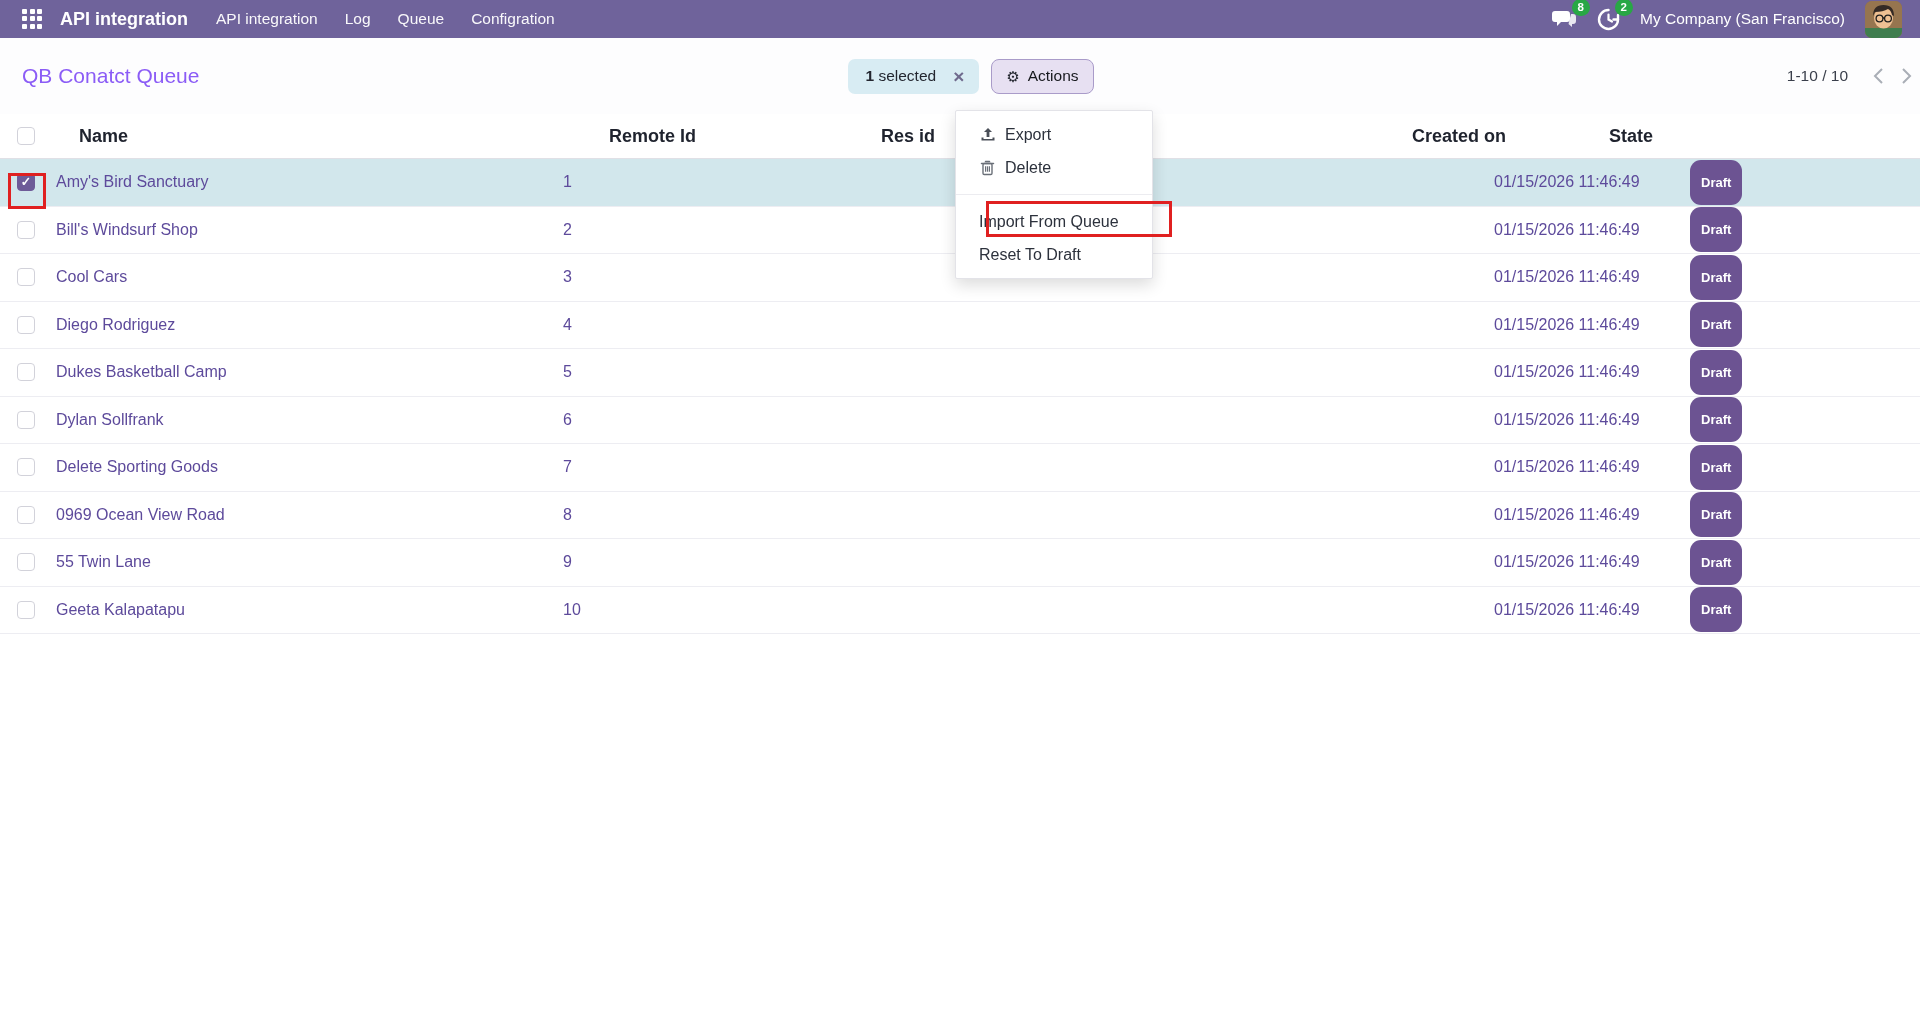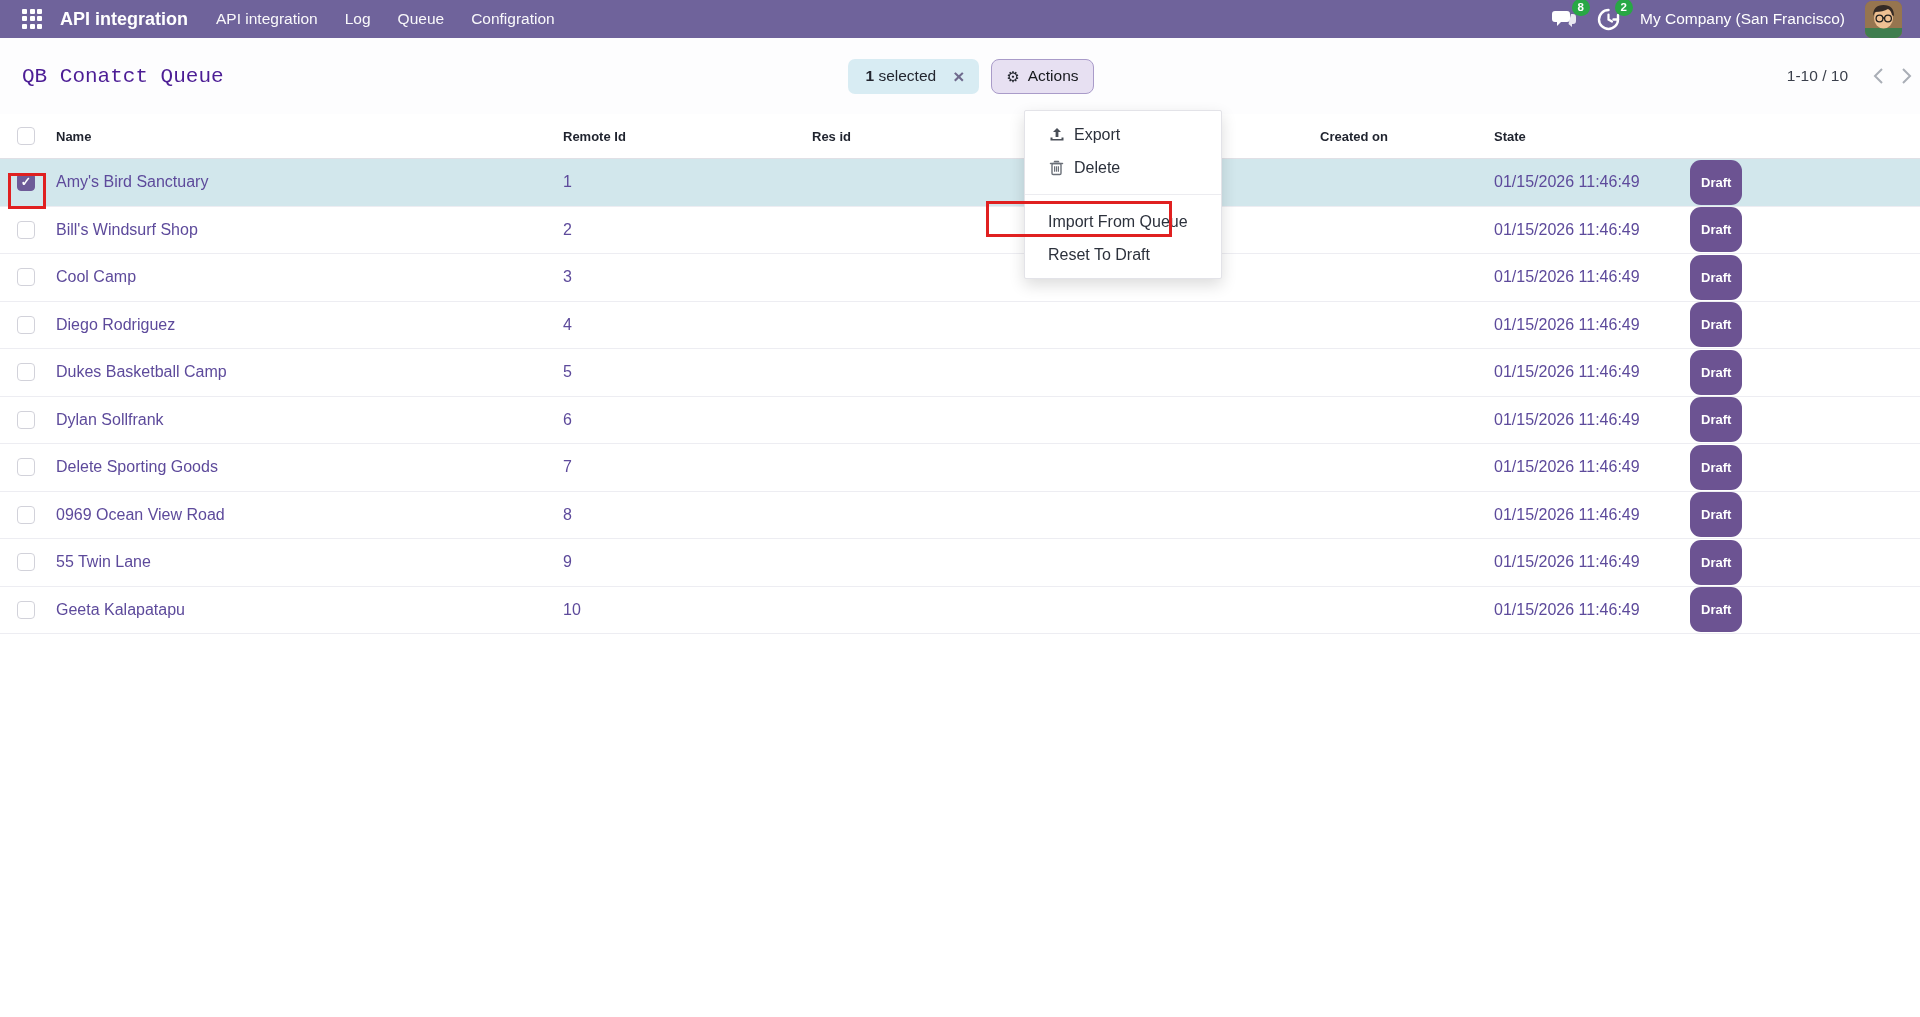--- a/index.html
+++ b/index.html
@@ -40,21 +40,21 @@
     background:var(--green,#28a745); color:#fff;
     font-size:11.5px; font-weight:700;
     border-radius:9px; padding:2px 6px; line-height:1.15;
   }
   .company{ font-size:15.5px; cursor:pointer; white-space:nowrap; }
   .avatar{ width:37px; height:37px; border-radius:7px; overflow:hidden; cursor:pointer; background:#8a6d4f; }
 
   
   .control-panel{ height:76px; display:flex; align-items:center; background:#fdfdfe; }
   .cp-left{ flex:1; padding-left:22px; }
-  .page-title{ font-size:21px; color:#4c1d95;font-family:Liberation Mono, monospace; }
+  .page-title{ font-size:21px; color:#8b5cf6; }
   .cp-center{ display:flex; align-items:center; gap:12px; }
   .selected-chip{
     background:var(--chip,#d8ecf3);
     border-radius:7px; height:35px;
     display:flex; align-items:center; gap:15px;
     padding:0 13px 0 17px;
     font-size:15.5px;
   }
   .chip-count{ font-weight:700; }
   .chip-x{
@@ -83,22 +83,23 @@
 
   
   .lrow{
     display:grid;
     grid-template-columns:44px 507px 249px 508px 174px 190px 1fr;
     align-items:center;
   }
   .lheader{
     height:45px;
     border-bottom:1px solid #e0e0e6;
-    font-size:13px; font-weight:700; color:#1f232e;
+    font-size:18px; font-weight:700; color:#1f232e;
     background:#fff;
+    gap:23px;
   }
   .row{
     height:47.5px;
     border-bottom:1px solid #ededf2;
     font-size:16px;
     color:var(--accent,#5d4a9b);
     cursor:pointer;
   }
   .row.selected{ background:var(--selected_row,#d2e7ec); }
   .cell{ padding-left:12px; white-space:nowrap; overflow:hidden; }
@@ -116,21 +117,21 @@
   }
   .state-badge{
     display:inline-flex; align-items:center;
     background:var(--badge,#6c5392); color:#fff;
     font-size:13px; font-weight:700;
     border-radius:11px; padding:16px 11px; line-height:1;
   }
 
   
   .dropdown{
-    position:absolute; left:1024px; top:110px; width:198px;
+    position:absolute; left:955px; top:110px; width:198px;
     background:#fff;
     border:1px solid #e3e3e8;
     box-shadow:0 6px 16px rgba(0,0,0,.14);
     padding:7px 0;
     z-index:20;
     border-radius:2px;
   }
   .dd-item{
     height:33px; display:flex; align-items:center; gap:9px;
     padding:0 12px 0 23px;
@@ -264,21 +265,21 @@
         <div class="cell">2</div>
         <div class="cell"></div>
         <div class="cell"></div>
         <div class="cell">01/15/2026 11:46:49</div>
         <div class="cell state"><span class="state-badge">Draft</span></div>
       </div>
       <div class="lrow row">
         <div class="cell check">
           <div class="cb"></div>
         </div>
-        <div class="cell">Cool Camp</div>
+        <div class="cell">Cool Cars</div>
         <div class="cell">3</div>
         <div class="cell"></div>
         <div class="cell"></div>
         <div class="cell">01/15/2026 11:46:49</div>
         <div class="cell state"><span class="state-badge">Draft</span></div>
       </div>
       <div class="lrow row">
         <div class="cell check">
           <div class="cb"></div>
         </div>

